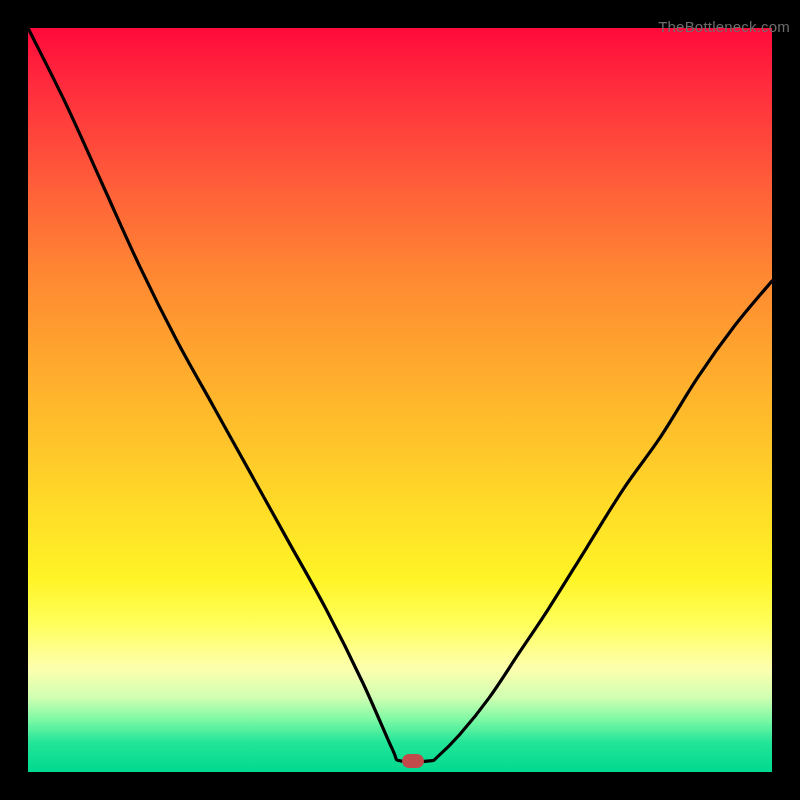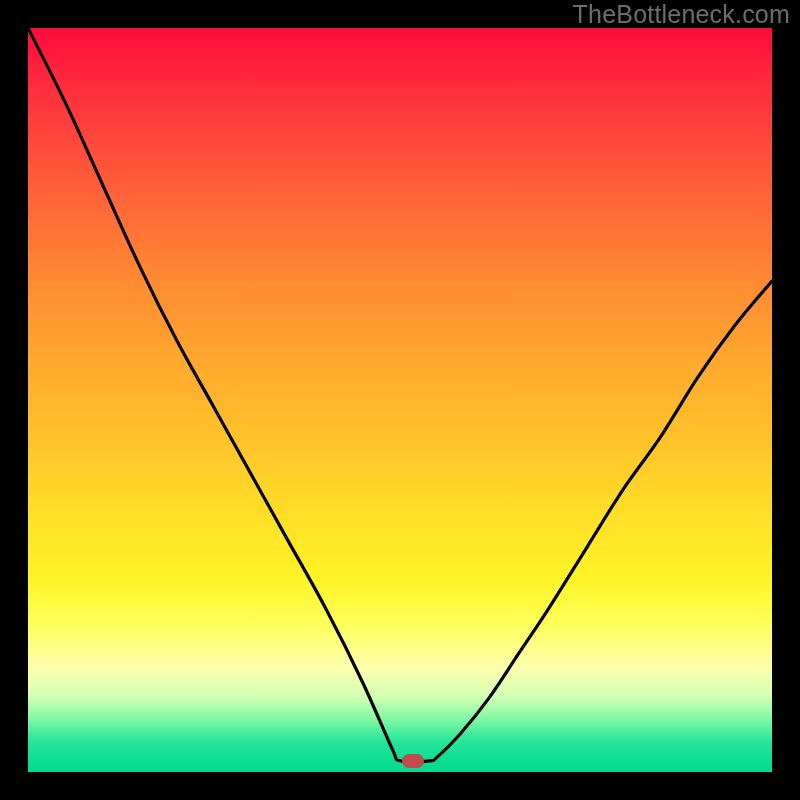--- a/index.html
+++ b/index.html
@@ -51,24 +51,24 @@
   .marker {
     position: absolute;
     width: 22px;
     height: 14px;
     border-radius: 7px;
     background: #c24a4a;
     transform: translate(-50%, -50%);
   }
   .watermark {
     position: absolute;
-    top: 0;
+    top: 18px;
     right: 10px;
     color: #6d6d6d;
-    font-size: 25px;
+    font-size: 15px;
     font-weight: 500;
     letter-spacing: 0.2px;
   }
 </style>
 </head>
 <body>
 
 <div class="frame">
   <div class="plot">
     <svg class="curve" viewBox="0 0 744 744" preserveAspectRatio="none">

